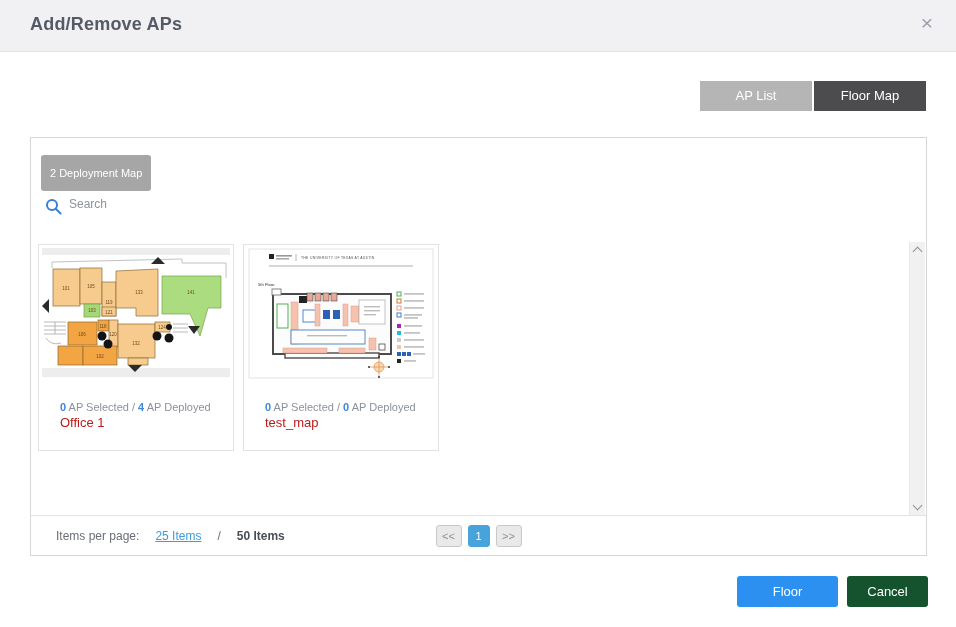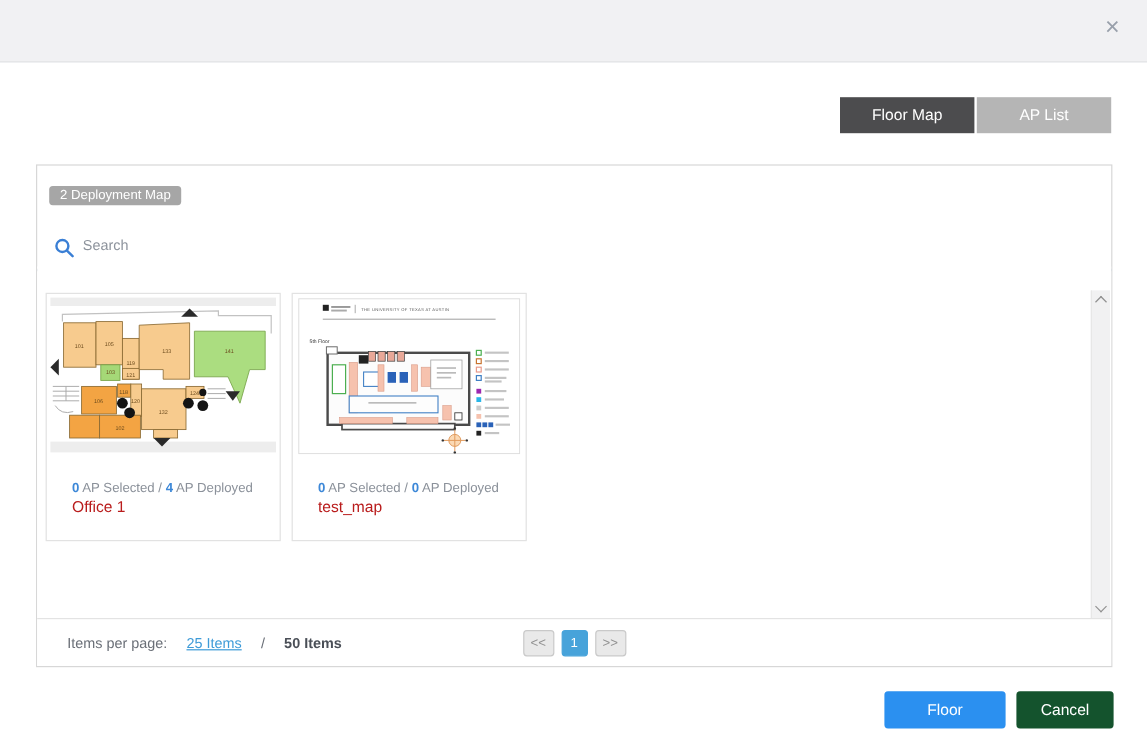--- a/index.html
+++ b/index.html
@@ -15,21 +15,21 @@
   .close-btn{position:absolute;right:23px;top:12px;font-size:21px;color:#99a0ab;cursor:pointer;line-height:1;}
 
   
   .tabs{position:absolute;top:81px;left:700px;display:flex;gap:2px;}
   .tab{width:112px;height:30px;line-height:30px;text-align:center;font-size:13px;color:#fff;cursor:pointer;}
   .tab.active{background:#4c4c4e;}
   .tab.inactive{background:#b5b5b5;}
 
   
   .panel{position:absolute;left:30px;top:137px;width:897px;height:419px;border:1px solid #d7d7d7;box-sizing:border-box;background:#fff;}
-  .badge{position:absolute;left:10px;top:17px;background:#a6a6a6;color:#fff;font-size:11px;padding:2px 9px;border-radius:3px;}
+  .badge{position:absolute;left:10px;top:17px;background:#a6a6a6;color:#fff;font-size:11px;padding:12px 9px;border-radius:3px;}
   .search-row{position:absolute;left:0;top:52px;width:100%;height:36px;border-bottom:2px solid #a6bbca;box-sizing:border-box;}
   .search-icon{position:absolute;left:14px;top:8px;}
   .search-input{position:absolute;left:38px;top:7px;width:500px;border:none;outline:none;font-size:12px;color:#555;background:transparent;font-family:inherit;}
   .search-input::placeholder{color:#8d939c;opacity:1;}
 
   .content{position:absolute;left:0;top:84px;width:100%;height:293px;background:#fff;}
 
   .card{position:absolute;top:22px;width:196px;height:207px;border:1px solid #e2e2e2;box-sizing:border-box;background:#fff;cursor:pointer;}
   .card1{left:7px;} .card2{left:212px;}
   .thumb{position:absolute;left:1px;top:1px;width:192px;height:136px;overflow:hidden;}
@@ -57,26 +57,27 @@
 
   
   .mlbl{font-size:4.5px;fill:#6b4a1c;text-anchor:middle;font-family:"Liberation Sans",sans-serif;}
   .t2h{font-size:3.4px;fill:#555;letter-spacing:.3px;font-family:"Liberation Sans",sans-serif;}
   .t2f{font-size:4.2px;fill:#333;font-family:"Liberation Sans",sans-serif;}
 </style>
 </head>
 <body>
 
 <header class="modal-header">
+  <div class="modal-title">Add/Remove APs</div>
   <span class="close-btn">×</span>
 </header>
 
 <div class="tabs">
+  <div class="tab inactive">AP List</div>
   <div class="tab active">Floor Map</div>
-  <div class="tab inactive">AP List</div>
 </div>
 
 <section class="panel">
   <span class="badge">2 Deployment Map</span>
 
   <div class="search-row">
     <svg class="search-icon" width="17" height="17" viewBox="0 0 17 17">
       <circle cx="7" cy="7" r="5" fill="none" stroke="#3a7fd5" stroke-width="2"></circle>
       <line x1="11" y1="11" x2="15.5" y2="15.5" stroke="#3a7fd5" stroke-width="2" stroke-linecap="round"></line>
     </svg>

